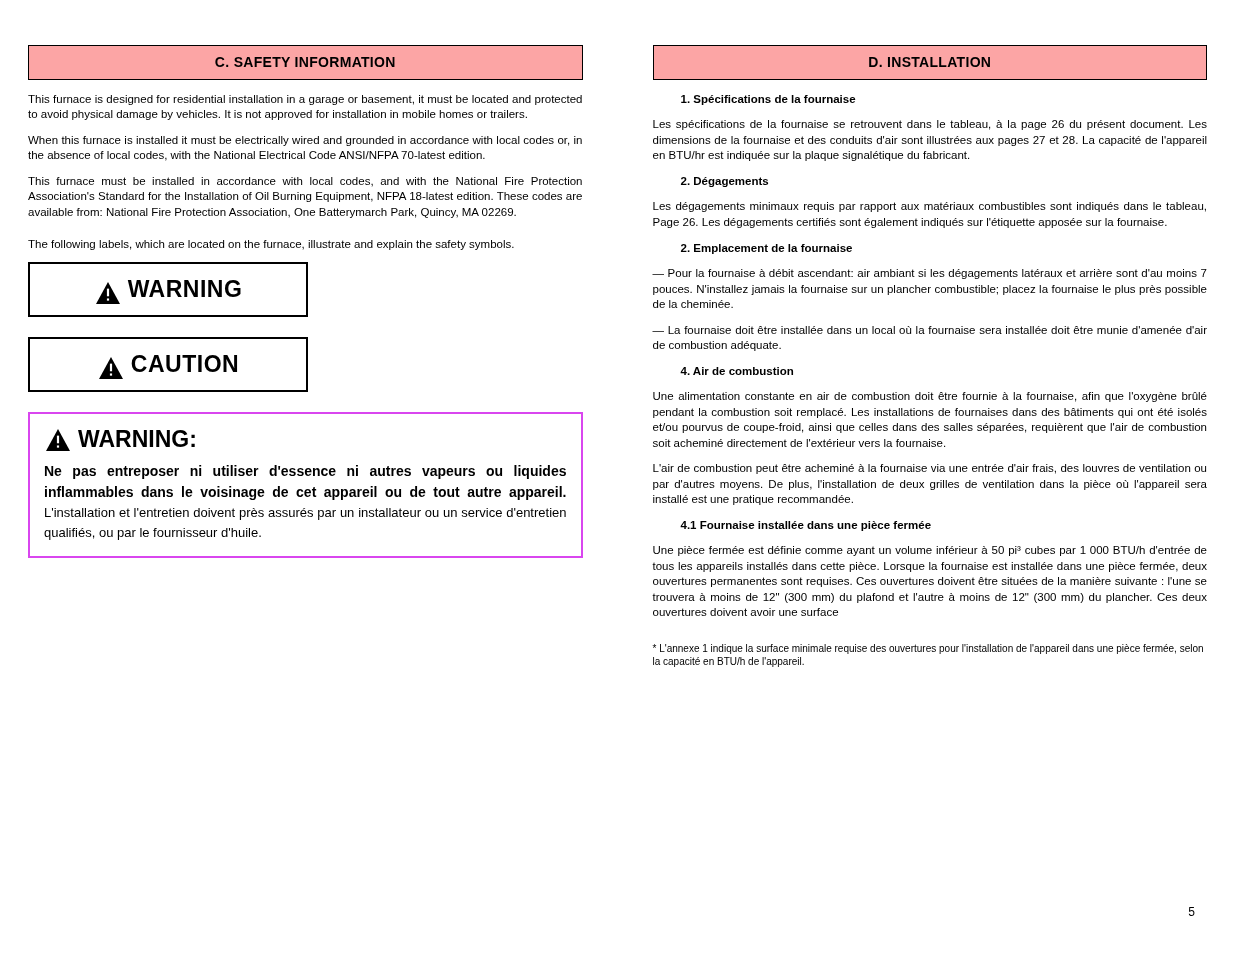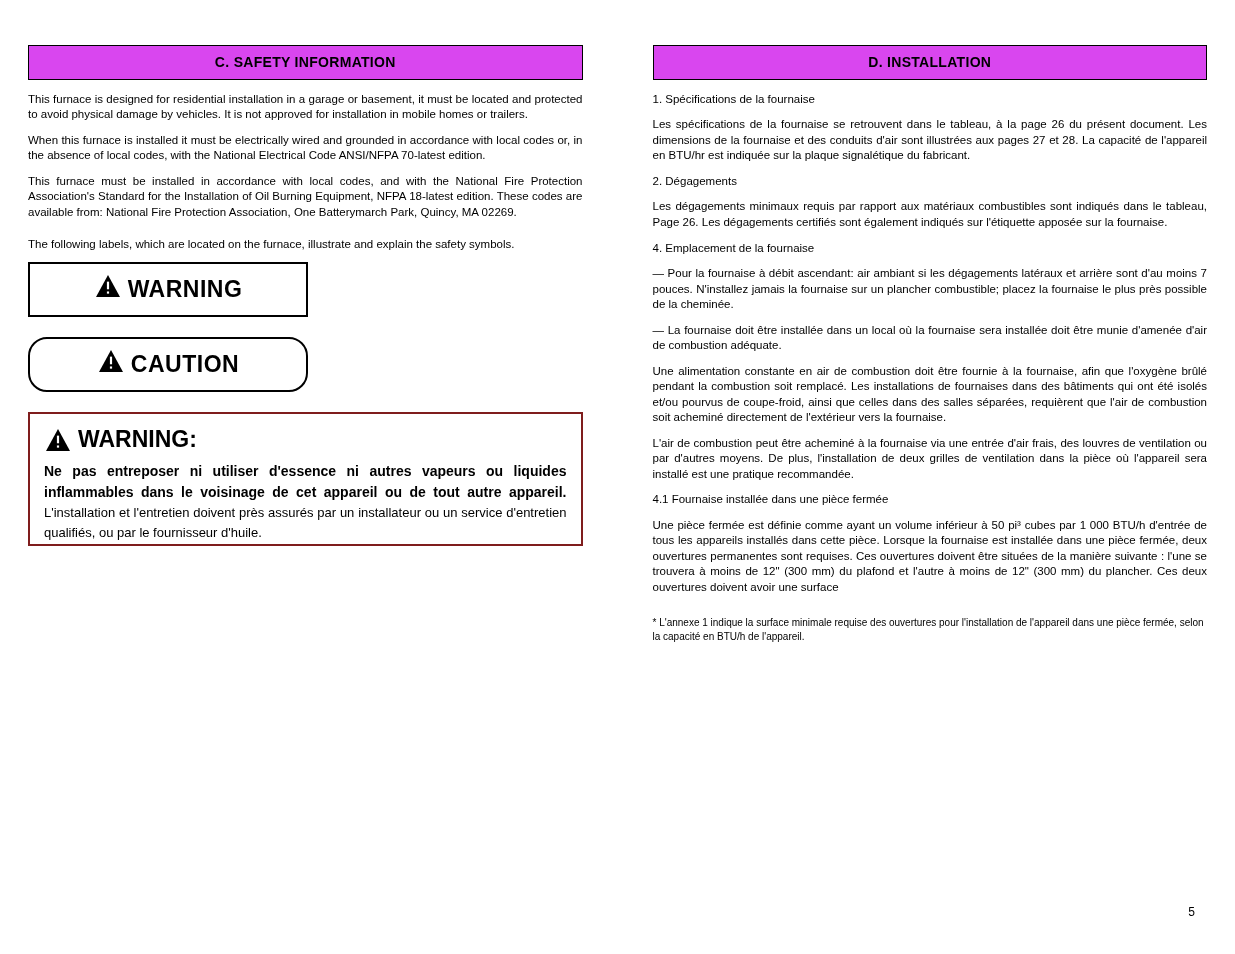--- a/index.html
+++ b/index.html
@@ -13,54 +13,54 @@
     height: 954px;
     position: relative;
     padding: 45px 28px 0 28px;
   }
   .columns {
     display: flex;
     gap: 70px;
   }
   .col { flex: 1; }
   .section-header {
-    background: #d946ef;
+    background: #fca5a5;
     border: 1.5px solid #000;
     padding: 7px 10px;
     font-weight: bold;
     font-size: 14px;
     text-align: center;
     margin-bottom: 12px;
     letter-spacing: 0.3px;
   }
   .body-text {
     margin-bottom: 10px;
     text-align: justify;
   }
   .spaced { margin-top: 16px; }
   .underline { }
-  .bold { font-weight: normal; }
+  .bold { font-weight: bold; margin-left: 28px; }
   .label-small {
     width: 280px;
     border: 2px solid #000;
     margin-bottom: 20px;
     padding: 10px 12px;
     display: flex;
-    align-items: flex-start;
+    align-items: flex-end;
     justify-content: center;
     gap: 6px;
   }
   .label-small .sig-text {
     font-weight: bold;
     font-size: 23px;
     letter-spacing: 0.5px;
   }
   .label-large {
-    border: 2px solid #7f1d1d;
-    padding: 10px 14px 2px 14px;
+    border: 2px solid #d946ef;
+    padding: 10px 14px 14px 14px;
   }
   .label-large .sig-row {
     display: flex;
     align-items: center;
     gap: 6px;
     margin-bottom: 6px;
   }
   .label-large .sig-text {
     font-weight: bold;
     font-size: 23px;
@@ -115,21 +115,21 @@
       <span class="alert-icon">
         <svg viewBox="0 0 24 22">
             <path d="M12 1 L23 21 L1 21 Z" fill="#000"></path>
             <rect x="11" y="7" width="2" height="7" fill="#fff"></rect>
             <rect x="11" y="16" width="2" height="2" fill="#fff"></rect>
           </svg>
       </span>
       <span class="sig-text">WARNING</span>
     </div>
 
-    <div class="label-small" style="justify-content:center;border-radius:19px;">
+    <div class="label-small" style="justify-content:center;">
       <span class="alert-icon">
         <svg viewBox="0 0 24 22">
             <path d="M12 1 L23 21 L1 21 Z" fill="#000"></path>
             <rect x="11" y="7" width="2" height="7" fill="#fff"></rect>
             <rect x="11" y="16" width="2" height="2" fill="#fff"></rect>
           </svg>
       </span>
       <span class="sig-text">CAUTION</span>
     </div>
 
@@ -152,24 +152,25 @@
 
   <div class="col">
     <div class="section-header">D. INSTALLATION</div>
 
     <p class="body-text bold">1. Spécifications de la fournaise</p>
     <p class="body-text">Les spécifications de la fournaise se retrouvent dans le tableau, à la page 26 du présent document. Les dimensions de la fournaise et des conduits d'air sont illustrées aux pages 27 et 28. La capacité de l'appareil en BTU/hr est indiquée sur la plaque signalétique du fabricant.</p>
 
     <p class="body-text bold">2. Dégagements</p>
     <p class="body-text">Les dégagements minimaux requis par rapport aux matériaux combustibles sont indiqués dans le tableau, Page 26. Les dégagements certifiés sont également indiqués sur l'étiquette apposée sur la fournaise.</p>
 
-    <p class="body-text bold">4. Emplacement de la fournaise</p>
+    <p class="body-text bold">2. Emplacement de la fournaise</p>
     <p class="body-text">— Pour la fournaise à débit ascendant: air ambiant si les dégagements latéraux et arrière sont d'au moins 7 pouces. N'installez jamais la fournaise sur un plancher combustible; placez la fournaise le plus près possible de la cheminée.</p>
     <p class="body-text">— La fournaise doit être installée dans un local où la fournaise sera installée doit être munie d'amenée d'air de combustion adéquate.</p>
 
+    <p class="body-text bold">4. Air de combustion</p>
     <p class="body-text">Une alimentation constante en air de combustion doit être fournie à la fournaise, afin que l'oxygène brûlé pendant la combustion soit remplacé. Les installations de fournaises dans des bâtiments qui ont été isolés et/ou pourvus de coupe-froid, ainsi que celles dans des salles séparées, requièrent que l'air de combustion soit acheminé directement de l'extérieur vers la fournaise.</p>
     <p class="body-text">L'air de combustion peut être acheminé à la fournaise via une entrée d'air frais, des louvres de ventilation ou par d'autres moyens. De plus, l'installation de deux grilles de ventilation dans la pièce où l'appareil sera installé est une pratique recommandée.</p>
 
     <p class="body-text bold">4.1 Fournaise installée dans une pièce fermée</p>
     <p class="body-text">Une pièce fermée est définie comme ayant un volume inférieur à 50 pi³ cubes par 1 000 BTU/h d'entrée de tous les appareils installés dans cette pièce. Lorsque la fournaise est installée dans une pièce fermée, deux ouvertures permanentes sont requises. Ces ouvertures doivent être situées de la manière suivante : l'une se trouvera à moins de 12" (300 mm) du plafond et l'autre à moins de 12" (300 mm) du plancher. Ces deux ouvertures doivent avoir une surface</p>
 
     <p class="footnote">* L'annexe 1 indique la surface minimale requise des ouvertures pour l'installation de l'appareil dans une pièce fermée, selon la capacité en BTU/h de l'appareil.</p>
   </div>
 </div>
 

